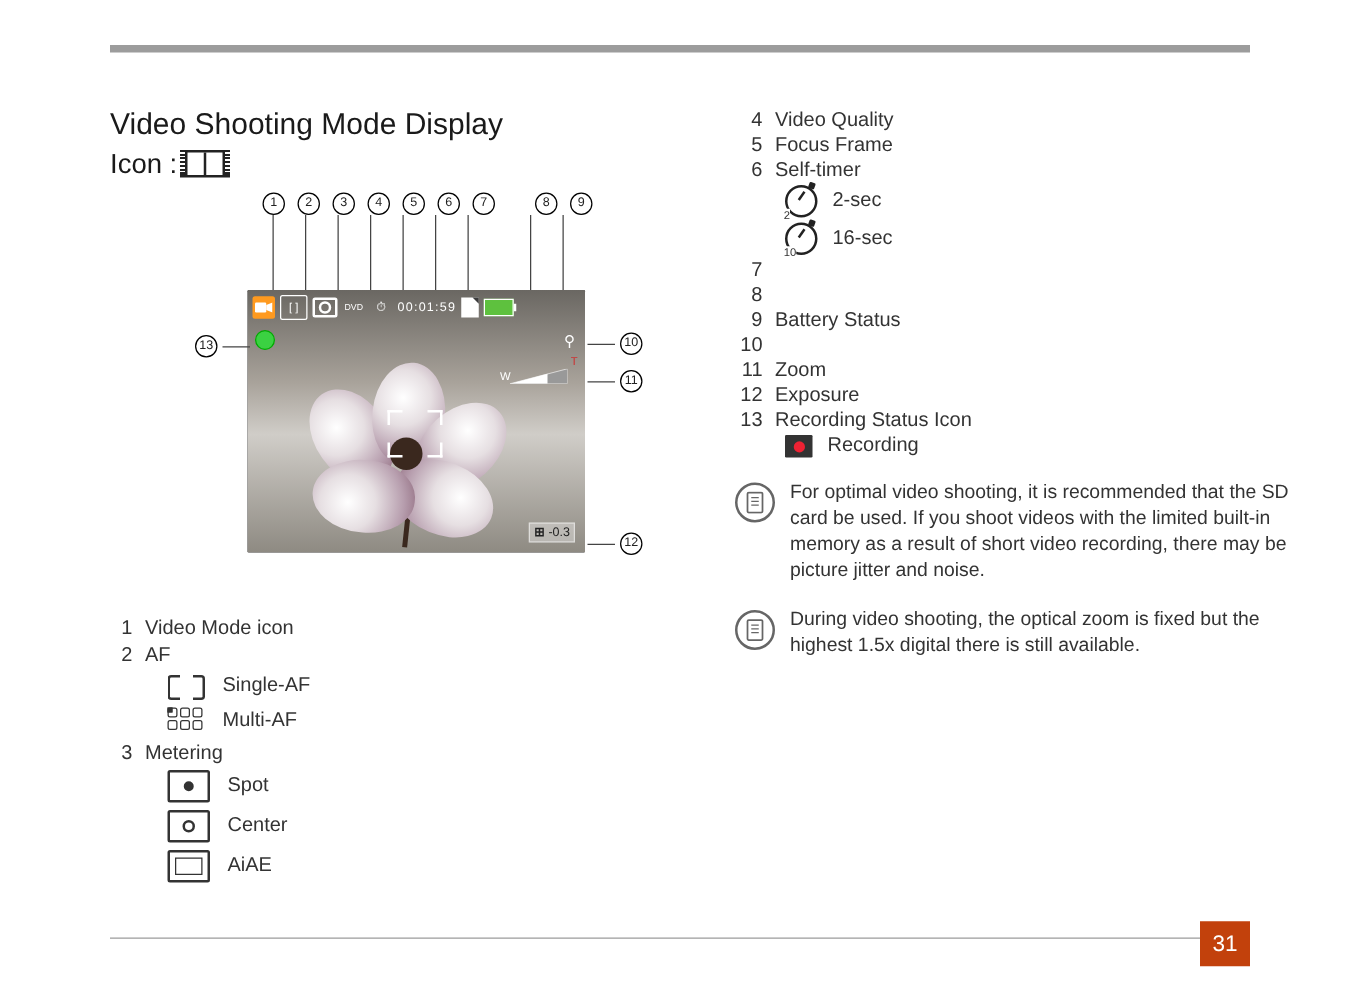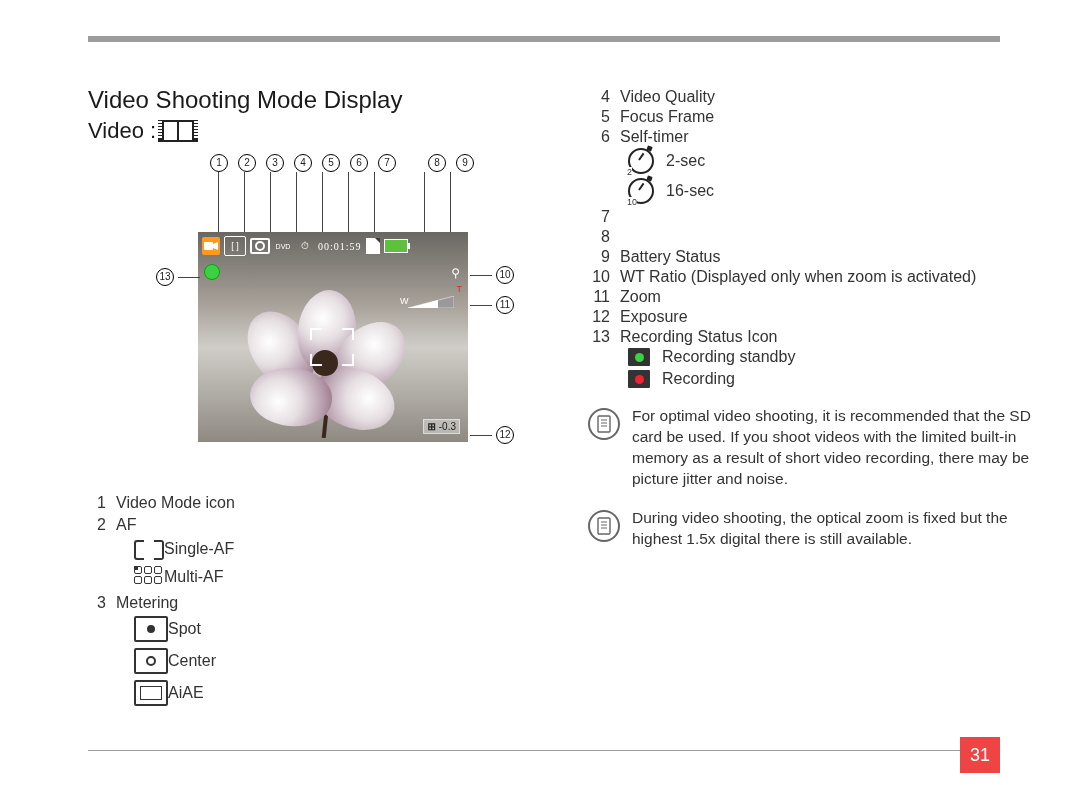--- a/index.html
+++ b/index.html
@@ -33,21 +33,21 @@
   .p5{transform:rotate(-85deg);left:6px;top:54px}
   .center-dot{position:absolute;left:56px;top:48px;width:26px;height:26px;border-radius:50%;background:#3a281e}
   .stem{position:absolute;left:126px;top:162px;width:4px;height:44px;background:#3a281e;transform:rotate(6deg)}
   .topbar{position:absolute;left:0;right:0;top:2px;height:24px;display:flex;align-items:center;gap:4px;padding:0 4px;color:#fff;font-size:10px}
   .ic{display:inline-flex;align-items:center;justify-content:center;height:18px;min-width:18px;border-radius:2px}
   .ic.sel{background:#ff9a1f}
   .sd{width:14px;height:16px;background:#fff;position:relative}
   .sd::before{content:"";position:absolute;right:0;top:0;border-top:5px solid #3c3c3c;border-left:5px solid transparent}
   .batt{width:22px;height:12px;border:1px solid #fff;position:relative;background:#5ec13e}
   .batt::after{content:"";position:absolute;right:-3px;top:3px;width:2px;height:6px;background:#fff}
-  .time{font-family:Liberation Serif, serif;letter-spacing:1px}
+  .time{font-family:Liberation Sans, sans-serif;letter-spacing:1px}
   .focus-frame{position:absolute;left:112px;top:96px;width:44px;height:38px}
   .ff-c{position:absolute;width:10px;height:10px;border:2px solid #fff}
   .ff-tl{left:0;top:0;border-right:none;border-bottom:none}
   .ff-tr{right:0;top:0;border-left:none;border-bottom:none}
   .ff-bl{left:0;bottom:0;border-right:none;border-top:none}
   .ff-br{right:0;bottom:0;border-left:none;border-top:none}
   .rec-dot{position:absolute;left:6px;top:32px;width:14px;height:14px;border-radius:50%;background:#3bd142;border:1px solid #0a0}
   .zoom-bar{position:absolute;right:6px;top:60px;width:62px;height:14px}
   .zoom-w{position:absolute;left:0;bottom:0;font-size:9px;color:#fff}
   .zoom-t{position:absolute;right:0;top:-8px;font-size:9px;color:#c33}
@@ -55,21 +55,21 @@
   .zoom-tri svg{width:100%;height:100%}
   .mag{position:absolute;right:8px;top:34px;color:#fff;font-size:12px}
   .ev-box{position:absolute;right:8px;bottom:8px;background:rgba(255,255,255,.35);border:1px solid rgba(255,255,255,.5);padding:1px 3px;font-size:10px;color:#222;display:flex;align-items:center;gap:3px}
   .ev-box .pm{font-weight:bold}
   
   .side-call{position:absolute;display:flex;align-items:center;gap:4px}
   .side-call .line{height:1px;background:#444}
   .leg{margin-top:20px;font-size:16px;color:#333}
   .leg .row{display:flex;align-items:center;gap:10px;margin:4px 0}
   .leg .num{width:18px;text-align:right}
-  .leg .sub{margin-left:46px;display:flex;align-items:center;margin-bottom:6px}
+  .leg .sub{margin-left:46px;display:flex;align-items:center;gap:14px;margin-bottom:6px}
   .icon-af-single,.icon-af-multi{width:30px;height:22px;position:relative}
   .icon-af-single::before,.icon-af-single::after,.icon-af-multi::before,.icon-af-multi::after{content:"";position:absolute;border:2px solid #333}
   .icon-af-single::before{left:0;top:2px;width:8px;height:16px;border-right:none;border-radius:3px 0 0 3px}
   .icon-af-single::after{right:0;top:2px;width:8px;height:16px;border-left:none;border-radius:0 3px 3px 0}
   .icon-af-multi{display:grid;grid-template-columns:repeat(3,8px);grid-template-rows:repeat(2,8px);gap:2px}
   .icon-af-multi span{border:1.5px solid #333;border-radius:2px}
   .met-box{width:30px;height:22px;border:2px solid #333;border-radius:2px;display:flex;align-items:center;justify-content:center}
   .met-dot{width:6px;height:6px;border:2px solid #333;border-radius:50%}
   .met-dot.filled{background:#333}
   .met-aiae{width:30px;height:22px;border:2px solid #333;border-radius:2px;position:relative}
@@ -84,35 +84,35 @@
   .timer-icon .hand{position:absolute;left:10px;top:4px;width:2px;height:8px;background:#222;transform-origin:bottom;transform:rotate(35deg)}
   .timer-icon .btn{position:absolute;right:2px;top:-2px;width:5px;height:5px;background:#222;border-radius:1px;transform:rotate(20deg)}
   .timer-icon .n{position:absolute;left:-1px;bottom:-3px;font-size:9px;background:#fff}
   .status-sq{width:22px;height:18px;background:#333;display:flex;align-items:center;justify-content:center;border-radius:1px}
   .status-sq .d{width:9px;height:9px;border-radius:50%}
   .d.green{background:#3bd142}
   .d.red{background:#e23}
   .note{display:flex;gap:12px;margin-top:18px;color:#333;font-size:15.5px;line-height:1.35}
   .note-icon{width:28px;height:28px;border:2px solid #666;border-radius:50%;flex-shrink:0;display:flex;align-items:center;justify-content:center;color:#666;font-size:16px;margin-top:2px}
   .note-icon svg{width:16px;height:18px}
-  .page-num{position:absolute;right:0;bottom:-4px;background:#ef4444;color:#fff;width:40px;height:36px;display:flex;align-items:center;justify-content:center;font-size:18px}
+  .page-num{position:absolute;right:0;bottom:-4px;background:#c2410c;color:#fff;width:40px;height:36px;display:flex;align-items:center;justify-content:center;font-size:18px}
   .page-num-wrap{position:absolute;right:52px;bottom:16px}
 </style>
 </head>
 <body>
 
 <div class="page">
   <div class="rule-top"></div>
 
   <div class="content">
 
     <div class="col-left">
       <h1 class="title">Video Shooting Mode Display</h1>
       <div class="mode-line">
-        <span>Video :</span>
+        <span>Icon :</span>
         <span class="film-icon">
             <span class="mid"></span>
           </span>
       </div>
 
       <div class="diagram">
 
         <div class="callouts-top">
           <span class="n-circle">1</span>
           <span class="n-circle">2</span>
@@ -290,39 +290,32 @@
           </div>
         <div class="row">
             <span class="num">8</span>
           </div>
         <div class="row">
             <span class="num">9</span>
             <span>Battery Status</span>
           </div>
         <div class="row">
             <span class="num">10</span>
-            <span>WT Ratio (Displayed only when zoom is activated)</span>
           </div>
         <div class="row">
             <span class="num">11</span>
             <span> Zoom</span>
           </div>
         <div class="row">
             <span class="num">12</span>
             <span>Exposure</span>
           </div>
         <div class="row">
             <span class="num">13</span>
             <span>Recording Status Icon</span>
-          </div>
-        <div class="sub">
-            <span class="status-sq">
-              <span class="d green"></span>
-            </span>
-            <span>Recording standby</span>
           </div>
         <div class="sub">
             <span class="status-sq">
               <span class="d red"></span>
             </span>
             <span>Recording</span>
           </div>
       </div>
 
       <div class="note">

